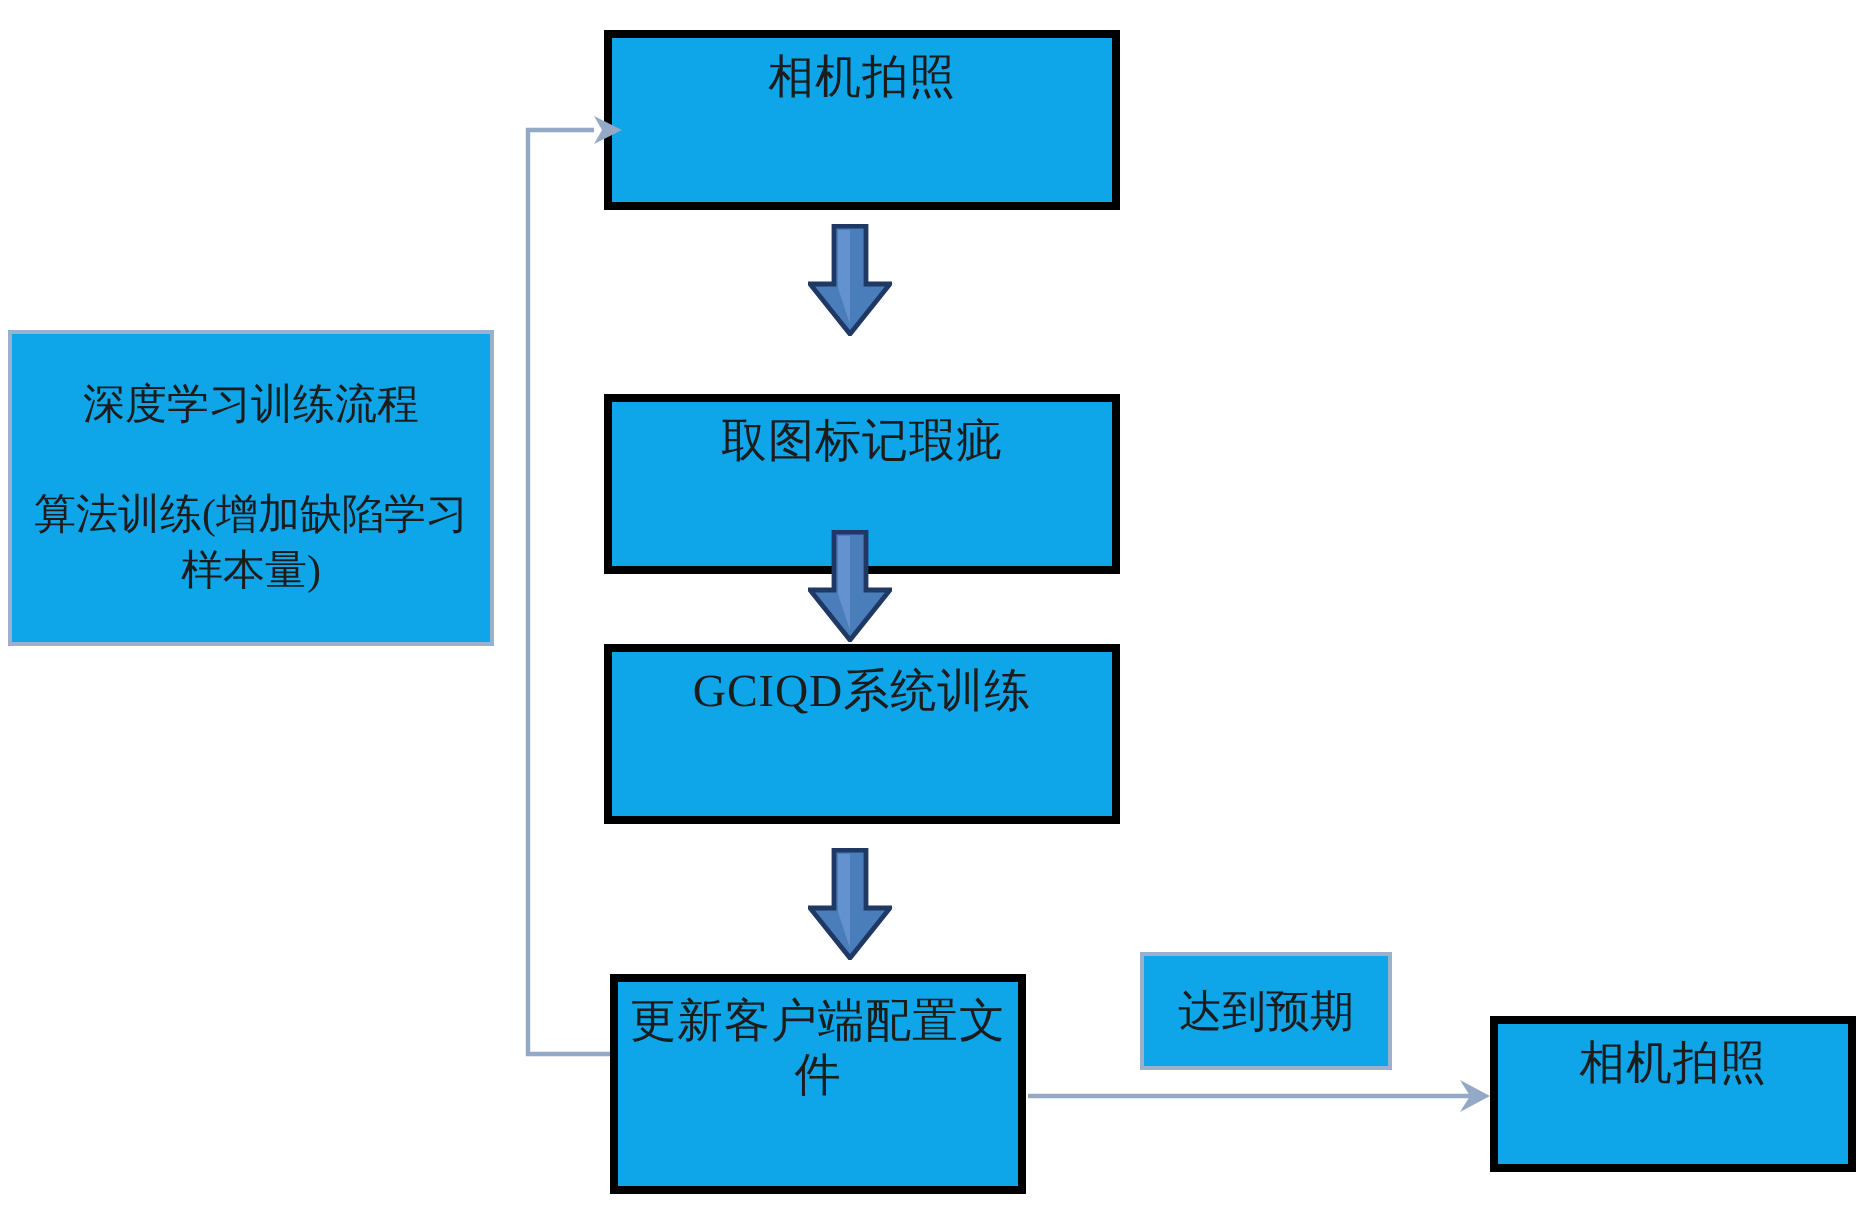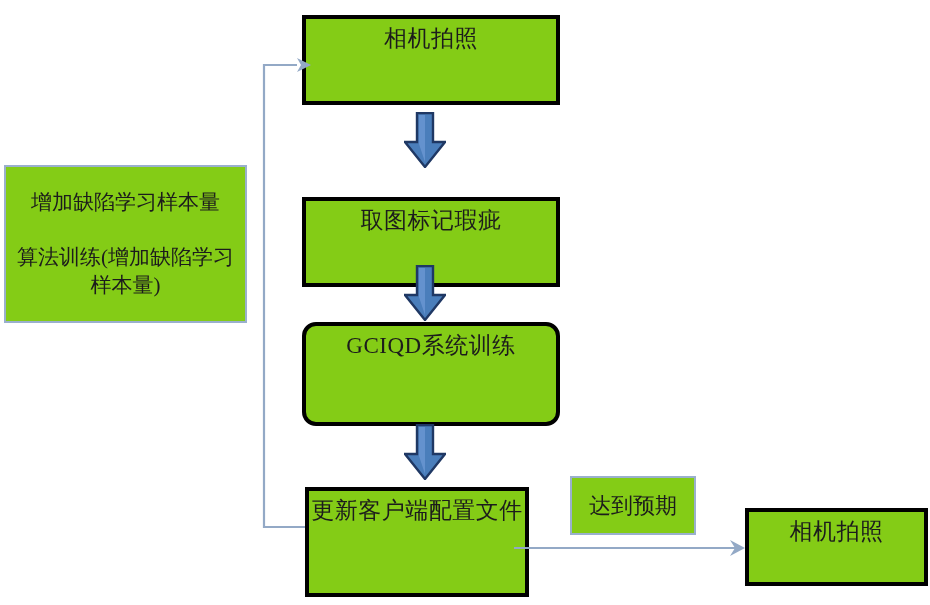--- a/index.html
+++ b/index.html
@@ -16,21 +16,21 @@
     width: 930px;
     height: 605px;
     background: #ffffff;
     overflow: hidden;
   }
 
   
   .node {
     position: absolute;
     box-sizing: border-box;
-    background: #84cc16;
+    background: #0ea5e9;
     display: flex;
     justify-content: flex-start;
   }
 
   
   .process-box {
     border: 4px solid #000000;
     align-items: flex-start;
   }
   .process-box .label {
@@ -86,38 +86,38 @@
   }
   .connector svg { display:block; overflow: visible; }
 </style>
 </head>
 <body>
 
 <div id="canvas">
 
   <div class="node" id="desc-panel" style="left:4px; top:165px; width:243px; height:158px;">
     <div class="desc-inner">
-      <span class="desc-line-1">增加缺陷学习样本量</span>
+      <span class="desc-line-1">深度学习训练流程</span>
       <span class="desc-line-2">算法训练(增加缺陷学习样本量)</span>
     </div>
   </div>
 
   <div class="node process-box" style="left:302px; top:15px; width:258px; height:90px;">
     <span class="label">相机拍照</span>
   </div>
 
   <div class="node process-box" style="left:302px; top:167px; width:258px; height:90px;margin-top:30px;">
     <span class="label">取图标记瑕疵</span>
   </div>
 
-  <div class="node process-box" style="left:302px; top:322px; width:258px; height:104px;border-radius:14px;">
+  <div class="node process-box" style="left:302px; top:322px; width:258px; height:90px;">
     <span class="label">GCIQD系统训练</span>
   </div>
 
-  <div class="node process-box" style="left:305px; top:487px; width:224px; height:110px;">
+  <div class="node process-box" style="left:305px; top:487px; width:208px; height:110px;">
     <span class="label">更新客户端配置文件</span>
   </div>
 
   <div class="node process-box" style="left:745px; top:508px; width:183px; height:78px;">
     <span class="label">相机拍照</span>
   </div>
 
   <div class="node note-box" style="left:570px; top:476px; width:126px; height:59px;">
     <span class="label">达到预期</span>
   </div>

